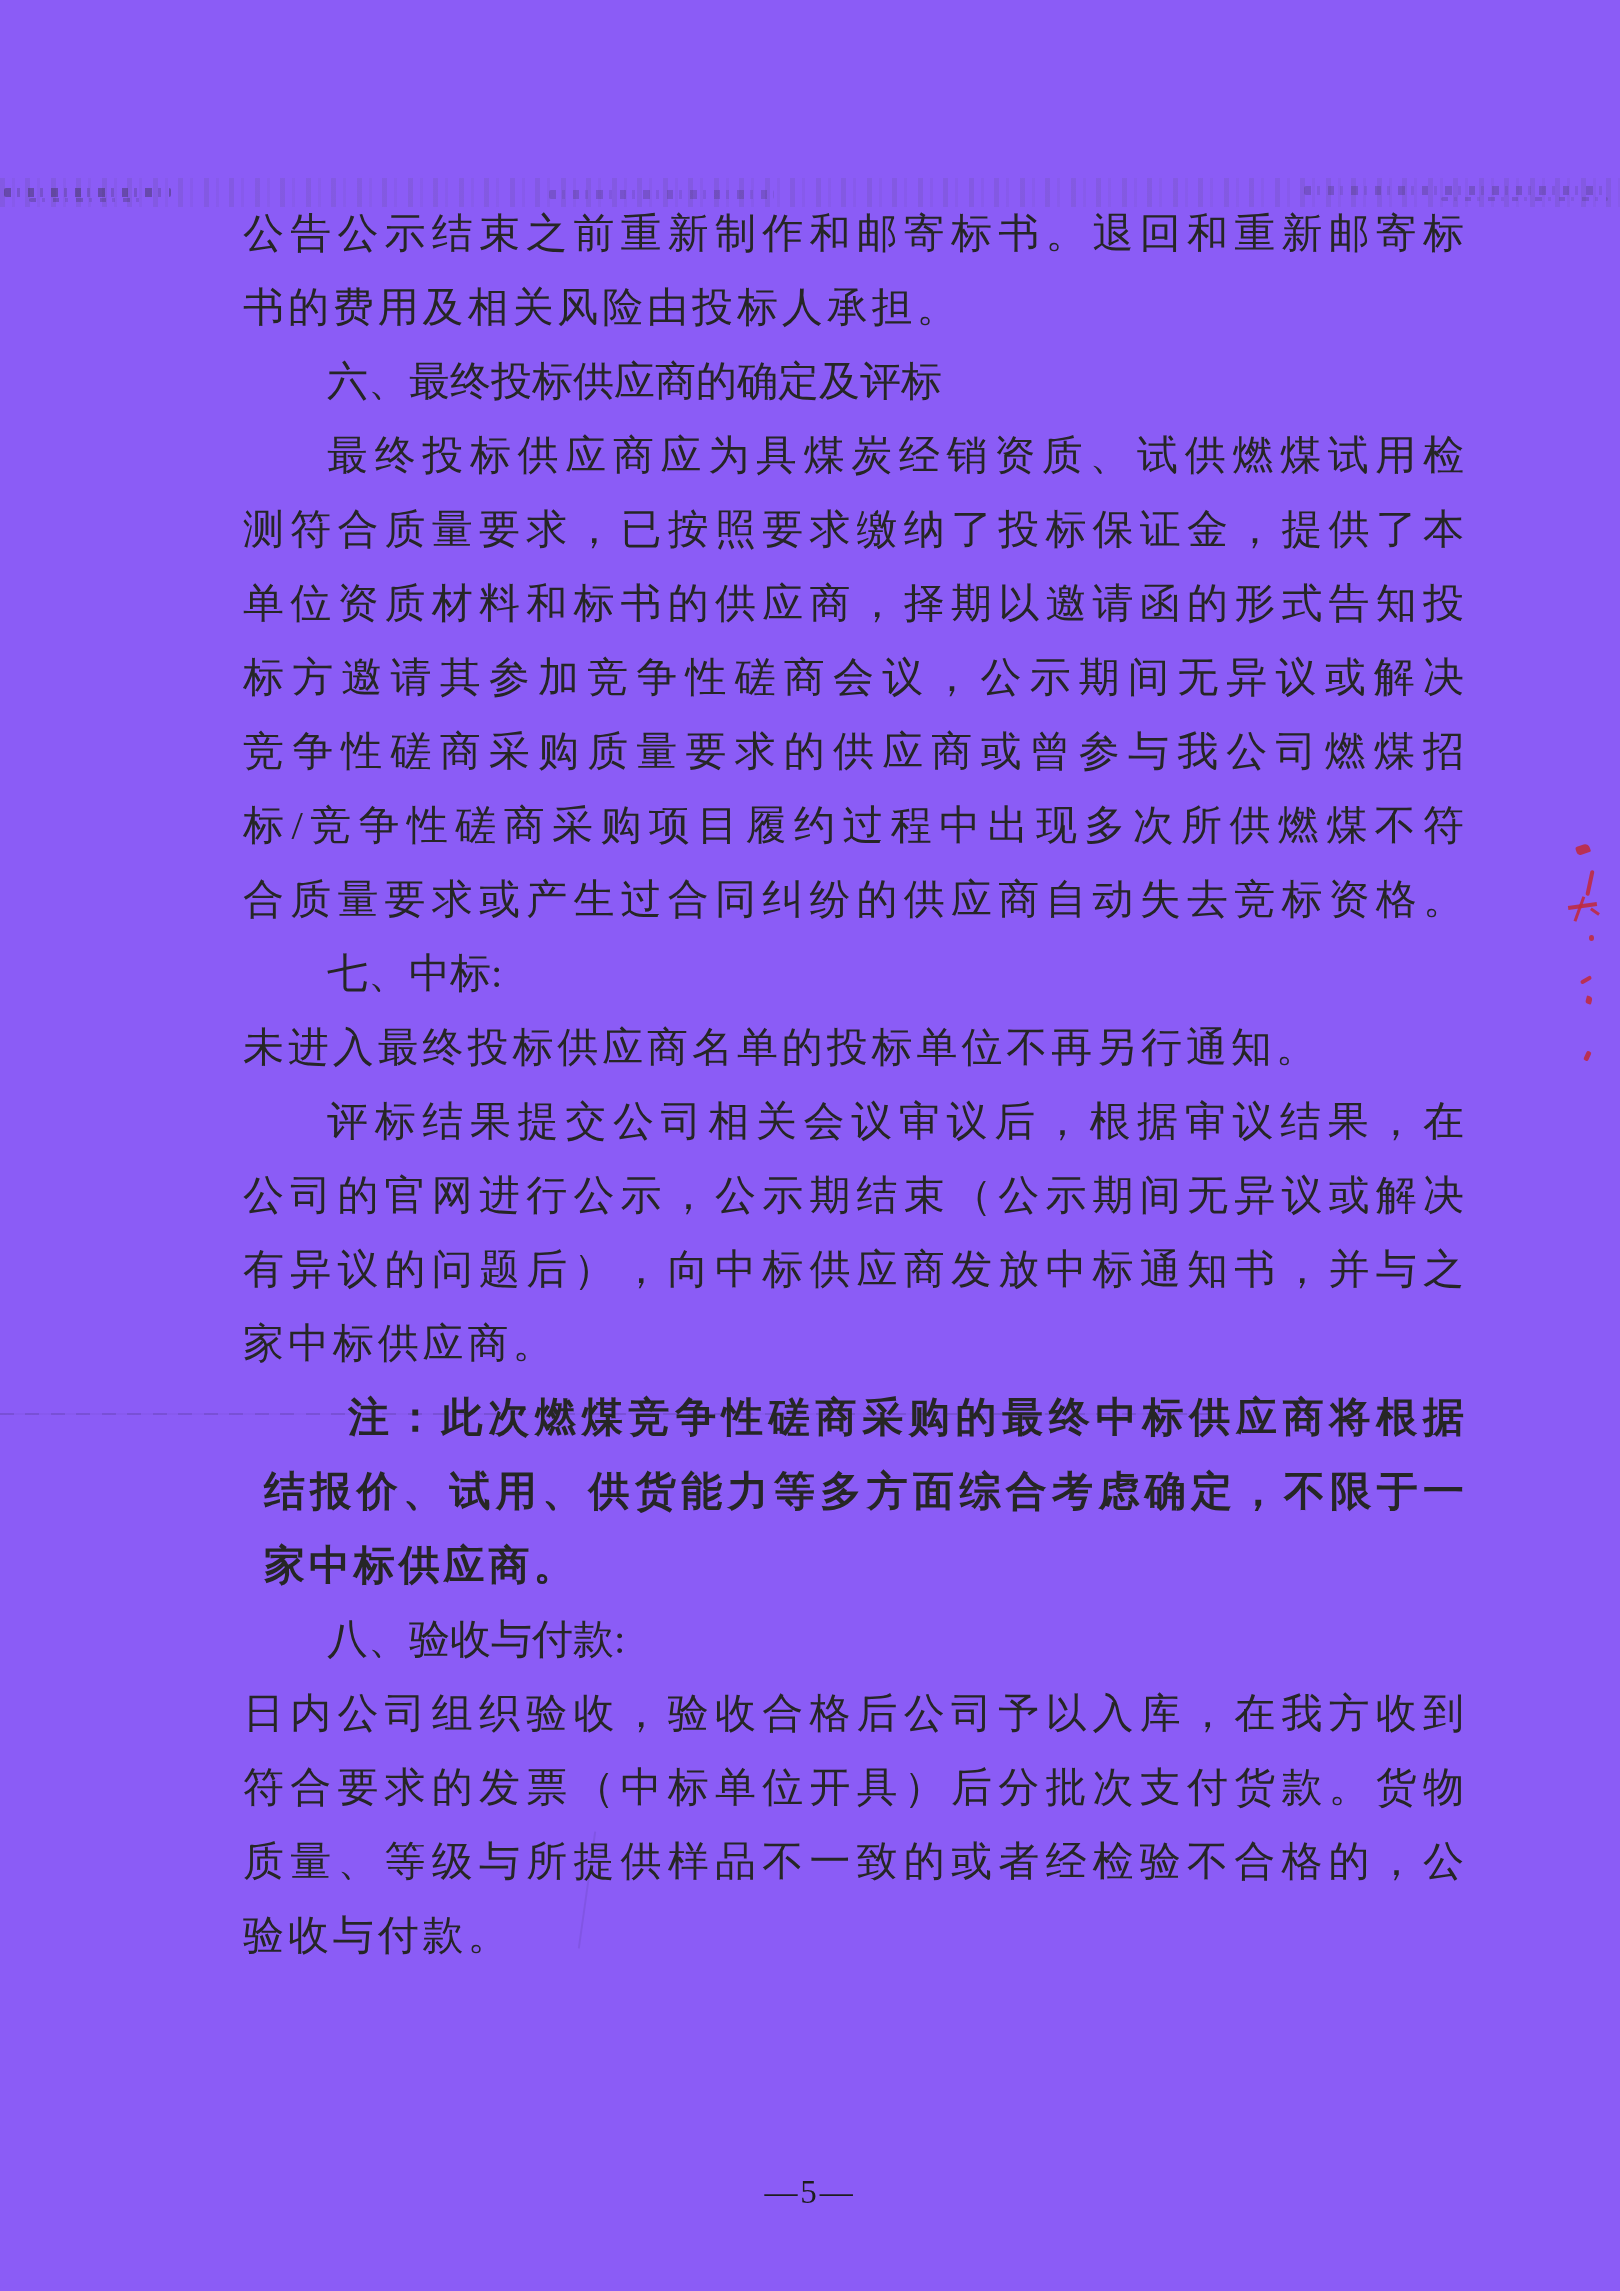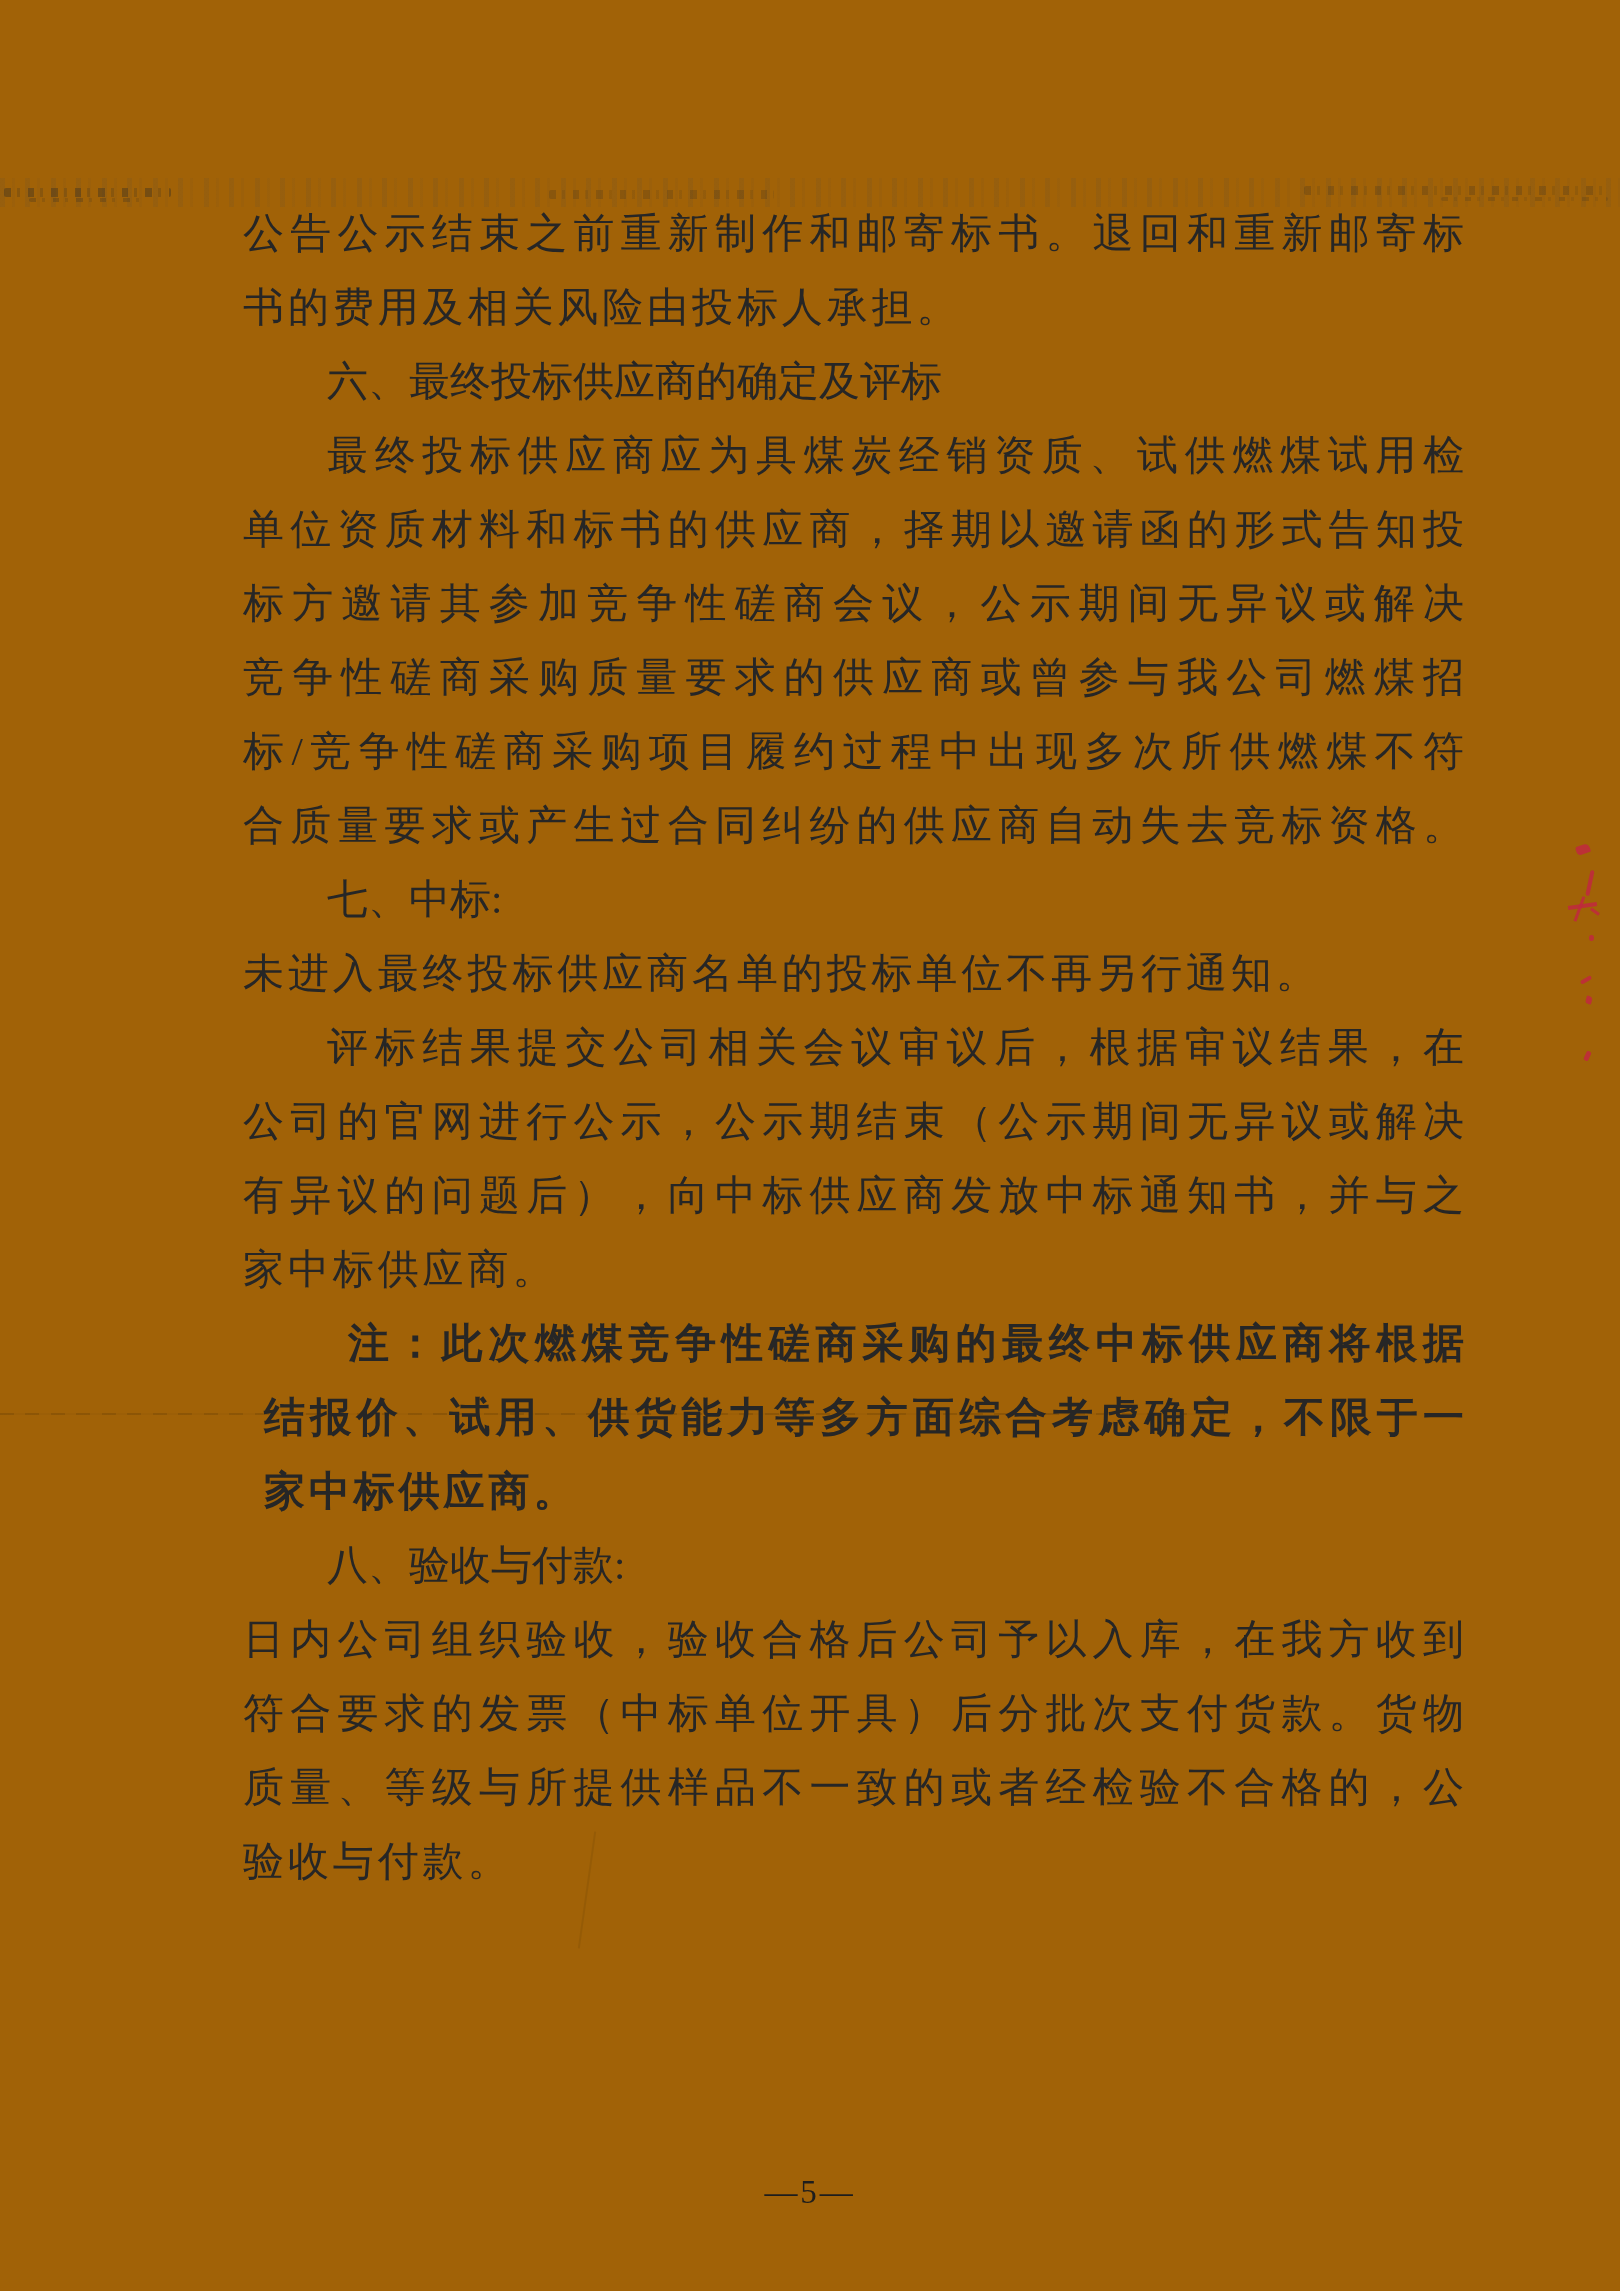--- a/index.html
+++ b/index.html
@@ -1,20 +1,20 @@
 <!DOCTYPE html>
 <html><head>
 <meta charset="utf-8">
 <style>
   html,body{margin:0;padding:0;background:#e8e8e8;}
   .page{
     position:relative;
     width:1620px;height:2292px;
     margin:0 auto;
-    background:#a16207;
+    background:#8b5cf6;
     overflow:hidden;
     font-family:"Liberation Serif","DejaVu Serif",serif;
     color:#262626;
   }
 
   
   .textblock{
     position:absolute;
     left:243px;top:196px;width:1221px;
     font-size:41px;line-height:74px;
@@ -91,20 +91,21 @@
   </div>
 
   <div class="scan-line"></div>
   <div class="scratch"></div>
 
   <div class="textblock">
     <div class="line cont justify">公告公示结束之前重新制作和邮寄标书。退回和重新邮寄标</div>
     <div class="line cont end">书的费用及相关风险由投标人承担。</div>
     <div class="line heading">六、最终投标供应商的确定及评标</div>
     <div class="line first justify">最终投标供应商应为具煤炭经销资质、试供燃煤试用检</div>
+    <div class="line cont justify">测符合质量要求，已按照要求缴纳了投标保证金，提供了本</div>
     <div class="line cont justify">单位资质材料和标书的供应商，择期以邀请函的形式告知投</div>
     <div class="line cont justify">标方邀请其参加竞争性磋商会议，公示期间无异议或解决</div>
     <div class="line cont justify">竞争性磋商采购质量要求的供应商或曾参与我公司燃煤招</div>
     <div class="line cont justify">标/竞争性磋商采购项目履约过程中出现多次所供燃煤不符</div>
     <div class="line cont justify">合质量要求或产生过合同纠纷的供应商自动失去竞标资格。</div>
     <div class="line heading">七、中标:</div>
     <div class="line cont end">未进入最终投标供应商名单的投标单位不再另行通知。</div>
     <div class="line first justify">评标结果提交公司相关会议审议后，根据审议结果，在</div>
     <div class="line cont justify">公司的官网进行公示，公示期结束（公示期间无异议或解决</div>
     <div class="line cont justify">有异议的问题后），向中标供应商发放中标通知书，并与之</div>

